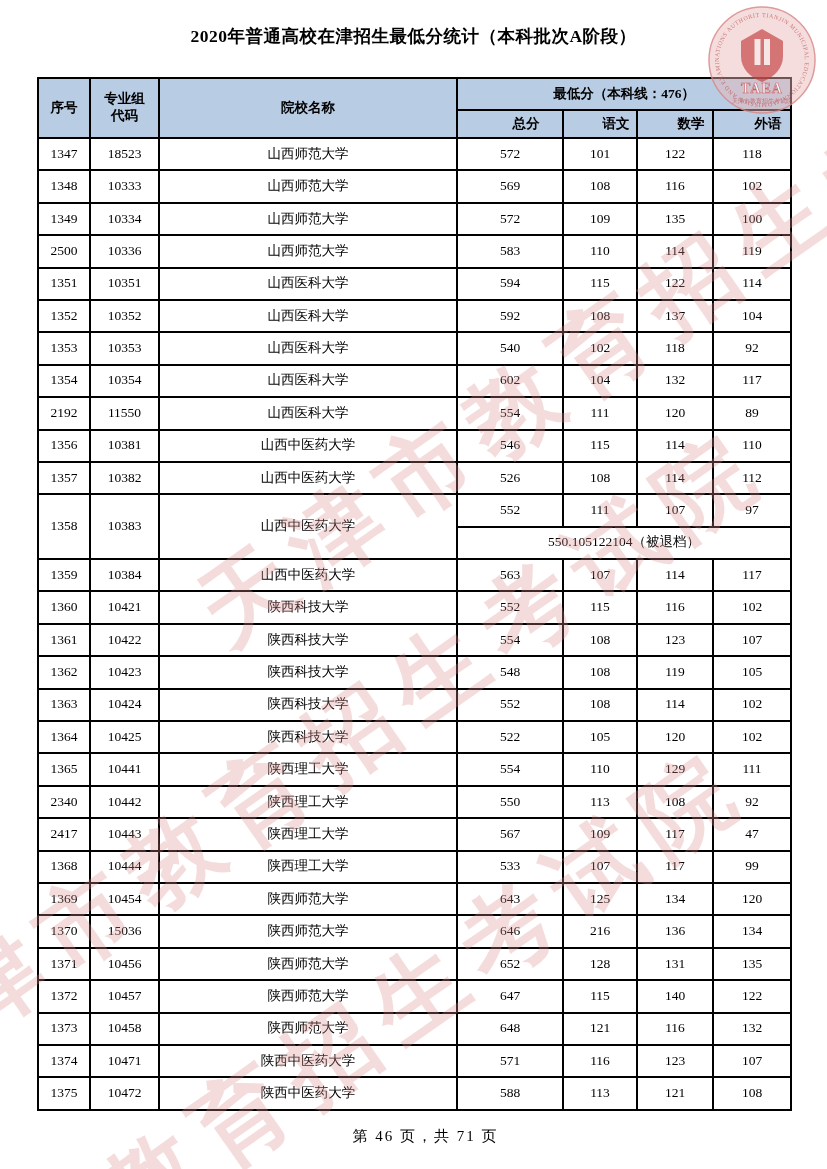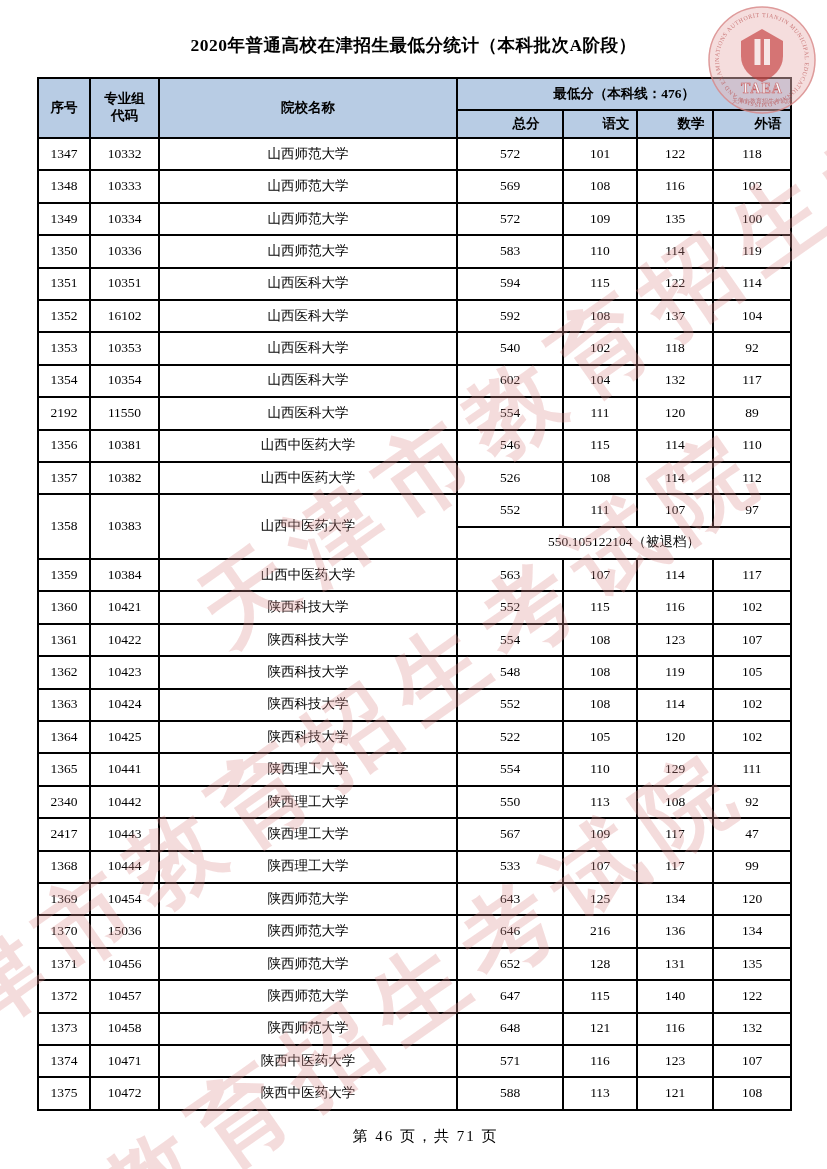--- a/index.html
+++ b/index.html
@@ -3,21 +3,21 @@
 <meta charset="utf-8">
 <style>
   html,body{margin:0;padding:0;}
   body{
     width:827px;height:1169px;position:relative;background:#ffffff;
     overflow:hidden;
     font-family:"Liberation Serif","DejaVu Serif",serif;
     color:#000;
   }
   .page-title{
-    position:absolute;top:33px;left:0;width:827px;text-align:center;
+    position:absolute;top:24px;left:0;width:827px;text-align:center;
     font-size:17.5px;font-weight:bold;letter-spacing:.5px;
   }
   .score-table{
     position:absolute;left:37px;top:77px;width:753px;
     border-collapse:collapse;table-layout:fixed;
   }
   .score-table th,.score-table td{
     border:2px solid #000;text-align:center;vertical-align:middle;
     padding:0 2px;font-size:13.5px;line-height:1.25;overflow:hidden;
   }
@@ -72,21 +72,21 @@
     <tr class="h-row2">
       <th>总分</th>
       <th>语文</th>
       <th>数学</th>
       <th>外语</th>
     </tr>
   </thead>
   <tbody id="table-body">
       <tr>
         <td>1347</td>
-        <td>10332</td>
+        <td>18523</td>
         <td>山西师范大学</td>
         <td>572</td>
         <td>101</td>
         <td>122</td>
         <td>118</td>
       </tr>
       <tr>
         <td>1348</td>
         <td>10333</td>
         <td>山西师范大学</td>
@@ -98,40 +98,40 @@
       <tr>
         <td>1349</td>
         <td>10334</td>
         <td>山西师范大学</td>
         <td>572</td>
         <td>109</td>
         <td>135</td>
         <td>100</td>
       </tr>
       <tr>
-        <td>1350</td>
+        <td>2500</td>
         <td>10336</td>
         <td>山西师范大学</td>
         <td>583</td>
         <td>110</td>
         <td>114</td>
         <td>119</td>
       </tr>
       <tr>
         <td>1351</td>
         <td>10351</td>
         <td>山西医科大学</td>
         <td>594</td>
         <td>115</td>
         <td>122</td>
         <td>114</td>
       </tr>
       <tr>
         <td>1352</td>
-        <td>16102</td>
+        <td>10352</td>
         <td>山西医科大学</td>
         <td>592</td>
         <td>108</td>
         <td>137</td>
         <td>104</td>
       </tr>
       <tr>
         <td>1353</td>
         <td>10353</td>
         <td>山西医科大学</td>

